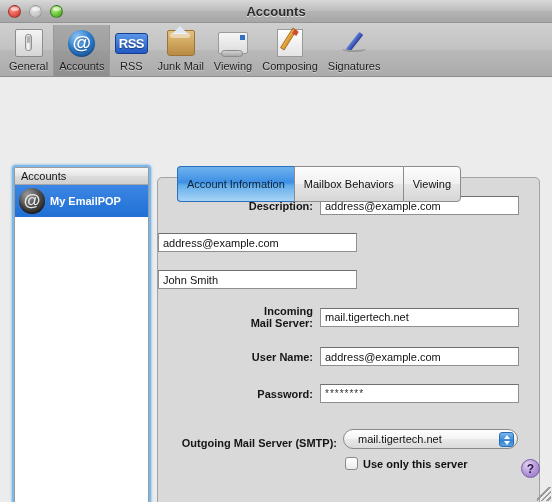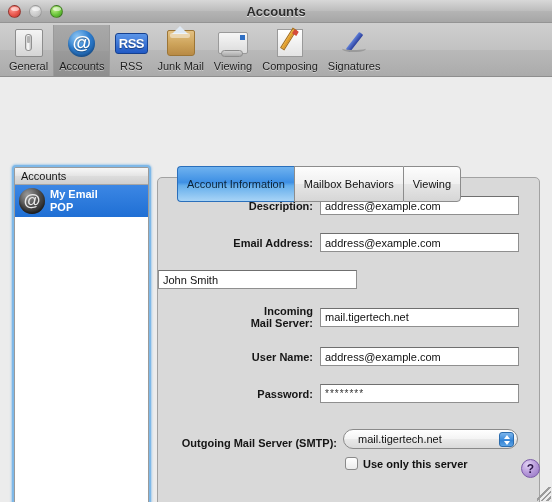--- a/index.html
+++ b/index.html
@@ -331,21 +331,20 @@
     flex: 0 0 auto;
     background: radial-gradient(circle at 33% 26%, #9a9a9a 0%, #4e4e4e 45%, #1a1a1a 100%);
     color: #e9e9e9;
     font-size: 17px;
     font-weight: bold;
     display: flex; align-items: center; justify-content: center;
     box-shadow: inset 0 -2px 3px rgba(0,0,0,0.45);
   }
   .account-text {
     display: flex;
-    flex-direction: column;
     line-height: 13px;
   }
   .account-name { font-size: 11px; font-weight: bold; }
   .account-type { font-size: 11px; font-weight: bold; }
 
   
   .tabview {
     position: absolute;
     left: 157px; top: 100px;
     width: 383px; height: 353px;
@@ -603,21 +602,20 @@
 
         <div class="form">
 
 
           <div class="row">
             <div class="lbl">Description:</div>
             <div class="field">address@example.com</div>
           </div>
 
           <div class="row">
-            <div class="lbl">Email Address:</div>
             <div class="field">address@example.com</div>
           </div>
 
           <div class="row">
             <div class="field">John Smith</div>
           </div>
 
           <div class="row" style="margin-top:16px;">
             <div class="lbl two-line">Incoming
 Mail Server:</div>

